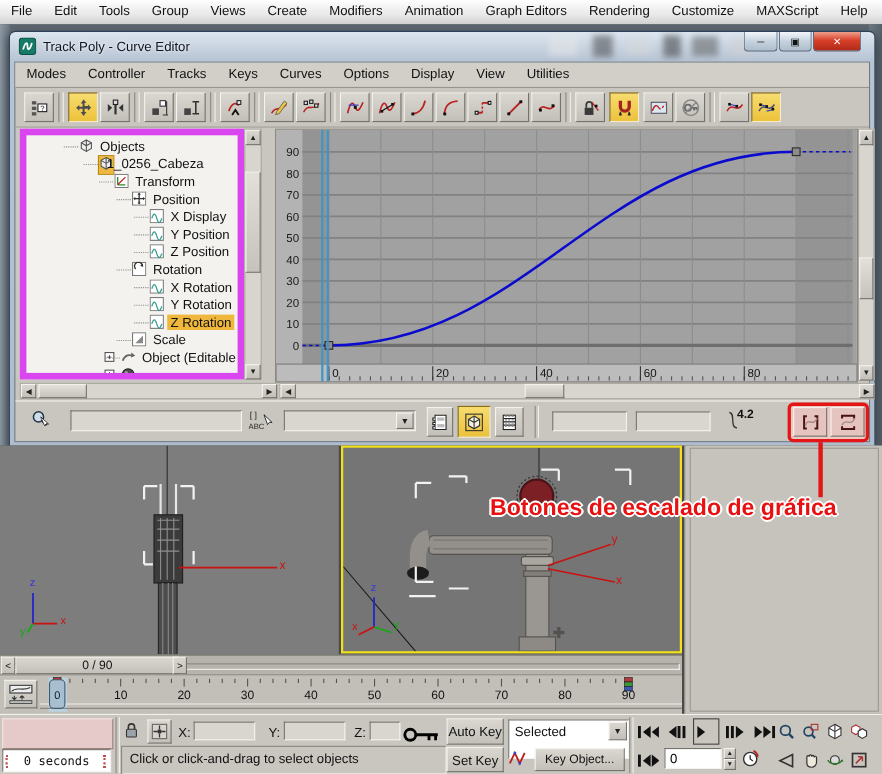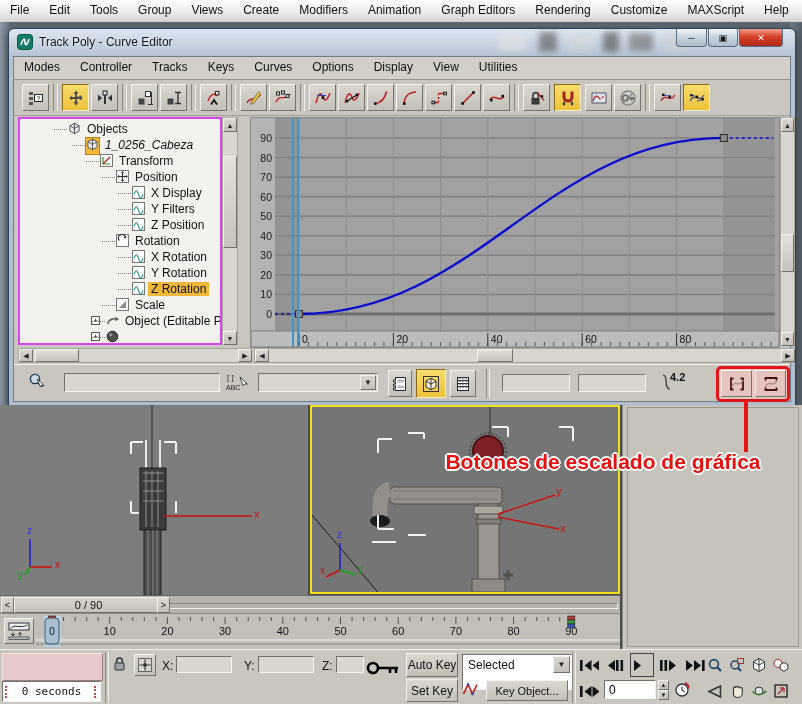--- a/index.html
+++ b/index.html
@@ -237,36 +237,36 @@
           <svg width="16" height="16" viewBox="0 0 16 16">
             <path d="M1 11 C5 2 10 13.5 15 5" stroke="#557" fill="none" stroke-width="1.4"></path>
             <path d="M1.5 5l6 1.5M8 11l6-1.5" stroke="#3344cc" stroke-width="1"></path>
             <rect x="1.2" y="4" width="2.4" height="2.4" fill="#111"></rect>
             <rect x="6.8" y="5.6" width="2.4" height="2.4" fill="#111"></rect>
             <rect x="12.4" y="8" width="2.4" height="2.4" fill="#111"></rect>
           </svg>
         </span>
       </div>
 
-    <div id="tv-tree" style="position:absolute;left:4px;top:60px;width:204px;height:228px;background:#f3f2ef;border:2px solid #d946ef;box-sizing:border-box;overflow:hidden;">
+    <div id="tv-tree" style="position:absolute;left:4px;top:60px;width:204px;height:228px;background:#f3f2ef;border:6px solid #d946ef;box-sizing:border-box;overflow:hidden;">
         <div class="trow" style="top: 2px; left: 0px;">
           <span class="dot-h" style="left:34px;top:8px;"></span>
           <span style="position:absolute;left:48px;top:1px;"><svg width="13" height="13" viewBox="0 0 13 13">
               <path d="M6.5 1.2l4.6 2.6v5.2l-4.6 2.7-4.6-2.7V3.8z" fill="#eee" stroke="#555"></path>
               <path d="M6.5 1.2v5.3m0 0l4.6-2.7m-4.6 2.7L1.9 3.8m4.6 8V6.5" stroke="#555" fill="none"></path>
             </svg></span>
           <span class="lbl" style="position:absolute;left:64px;top:1px;">Objects</span>
         </div>
         <div class="trow" style="top: 18px; left: 0px;">
           <span class="dot-h" style="left:52px;top:8px;"></span>
           <span style="position:absolute;left:66px;top:1px;background:#efb83c;outline:1px solid #b8860b;"><svg width="13" height="13" viewBox="0 0 13 13">
               <path d="M6.5 1.2l4.6 2.6v5.2l-4.6 2.7-4.6-2.7V3.8z" fill="#eee" stroke="#555"></path>
               <path d="M6.5 1.2v5.3m0 0l4.6-2.7m-4.6 2.7L1.9 3.8m4.6 8V6.5" stroke="#555" fill="none"></path>
             </svg></span>
-          <span class="lbl" style="position:absolute;left:82px;top:1px;font-style:italic;">1_0256_Cabeza</span>
+          <span class="lbl" style="position:absolute;left:70px;top:1px;">1_0256_Cabeza</span>
         </div>
         <div class="trow" style="top: 34px; left: 0px;">
           <span class="dot-h" style="left:66px;top:8px;"></span>
           <span style="position:absolute;left:80px;top:1px;"><svg width="13" height="13" viewBox="0 0 13 13">
               <rect x=".5" y=".5" width="12" height="12" fill="#fff" stroke="#777"></rect>
               <path d="M3 10h7M3 10V3" stroke="#2a8a2a" stroke-width="1.2"></path>
               <path d="M3 10L10 3" stroke="#bb2222" stroke-width="1.2"></path>
             </svg></span>
           <span class="lbl" style="position:absolute;left:96px;top:1px;">Transform</span>
         </div>
@@ -286,21 +286,21 @@
               <path d="M2 8.5c1.5-5 3-5 4.5 0s3 5 4.5 0" stroke="#2a9a8a" fill="none" stroke-width="1.1"></path>
             </svg></span>
           <span class="lbl" style="position:absolute;left:128px;top:1px;">X Display</span>
         </div>
         <div class="trow" style="top: 82px; left: 0px;">
           <span class="dot-h" style="left:98px;top:8px;"></span>
           <span style="position:absolute;left:112px;top:1px;"><svg width="13" height="13" viewBox="0 0 13 13">
               <rect x=".5" y=".5" width="12" height="12" fill="#fff" stroke="#777"></rect>
               <path d="M2 8.5c1.5-5 3-5 4.5 0s3 5 4.5 0" stroke="#2a9a8a" fill="none" stroke-width="1.1"></path>
             </svg></span>
-          <span class="lbl" style="position:absolute;left:128px;top:1px;">Y Filters</span>
+          <span class="lbl" style="position:absolute;left:128px;top:1px;">Y Position</span>
         </div>
         <div class="trow" style="top: 98px; left: 0px;">
           <span class="dot-h" style="left:98px;top:8px;"></span>
           <span style="position:absolute;left:112px;top:1px;"><svg width="13" height="13" viewBox="0 0 13 13">
               <rect x=".5" y=".5" width="12" height="12" fill="#fff" stroke="#777"></rect>
               <path d="M2 8.5c1.5-5 3-5 4.5 0s3 5 4.5 0" stroke="#2a9a8a" fill="none" stroke-width="1.1"></path>
             </svg></span>
           <span class="lbl" style="position:absolute;left:128px;top:1px;">Z Position</span>
         </div>
         <div class="trow" style="top: 114px; left: 0px;">
@@ -730,20 +730,23 @@
   <input class="abs sunken" style="left: 176px; top: 6px; width: 56px; height: 17px;" value="">
   <span class="abs" style="left:244px;top:9px;font-size:12px;">Y:</span>
   <input class="abs sunken" style="left: 258px; top: 6px; width: 56px; height: 17px;" value="">
   <span class="abs" style="left:322px;top:9px;font-size:12px;">Z:</span>
   <input class="abs sunken" style="left: 336px; top: 6px; width: 28px; height: 17px;" value="">
   <span class="abs" id="ico-bigkey" style="left:366px;top:8px;"><svg width="34" height="20" viewBox="0 0 34 20">
         <circle cx="7" cy="10" r="5" fill="none" stroke="#000" stroke-width="2.6"></circle>
         <path d="M12 10h20M24 10v5M30 10v5" stroke="#000" stroke-width="2.6"></path>
       </svg></span>
 
+  <div class="abs" style="left:110px;top:28px;width:294px;height:24px;border:1px solid;border-color:#8a8880 #f2f0ec #f2f0ec #8a8880;">
+    <span style="position:absolute;left:7px;top:4px;font-size:12px;">Click or click-and-drag to select objects</span>
+  </div>
 
   <span class="abs btn3d" style="left:406px;top:3px;width:52px;height:24px;text-align:center;line-height:23px;font-size:12px;">Auto Key</span>
   <span class="abs btn3d" style="left:406px;top:29px;width:52px;height:23px;text-align:center;line-height:22px;font-size:12px;">Set Key</span>
   <span class="abs wsunken" style="left:462px;top:4px;width:110px;height:36px;">
     <span style="position:absolute;left:5px;top:3px;font-size:12px;">Selected</span>
     <span class="sb abs" style="right:1px;top:1px;width:17px;height:17px;font-size:8px;">▼</span>
   </span>
   <span class="abs" id="ico-deftangent" style="left:462px;top:31px;"><svg width="17" height="17" viewBox="0 0 17 17">
         <path d="M1.5 13L6 3.5 10.5 13 15 3.5" stroke="#b22" stroke-width="1.7" fill="none"></path>
         <rect x="5" y="2.5" width="2.2" height="2.2" fill="#3344cc"></rect>

